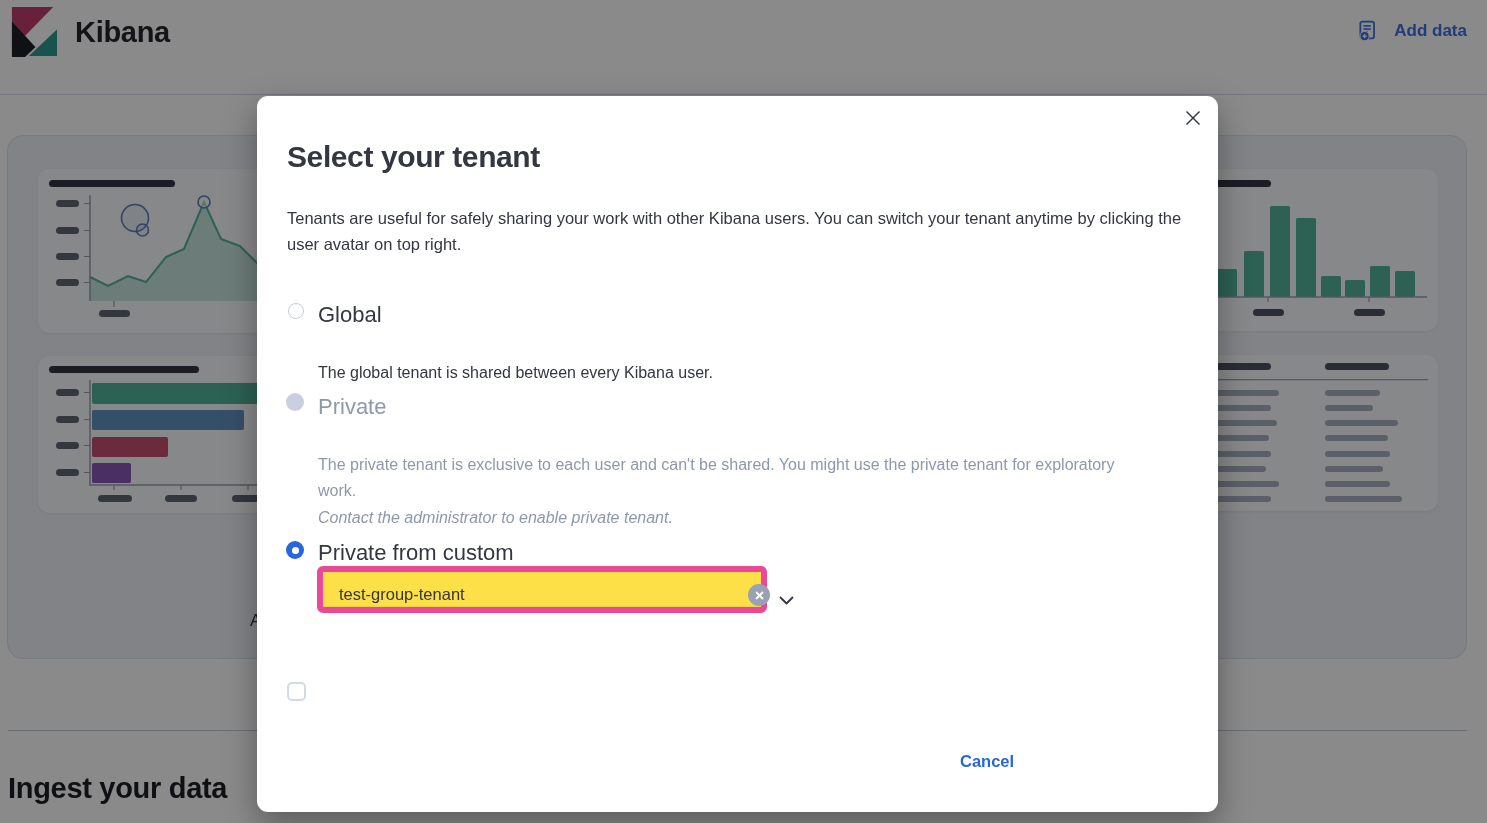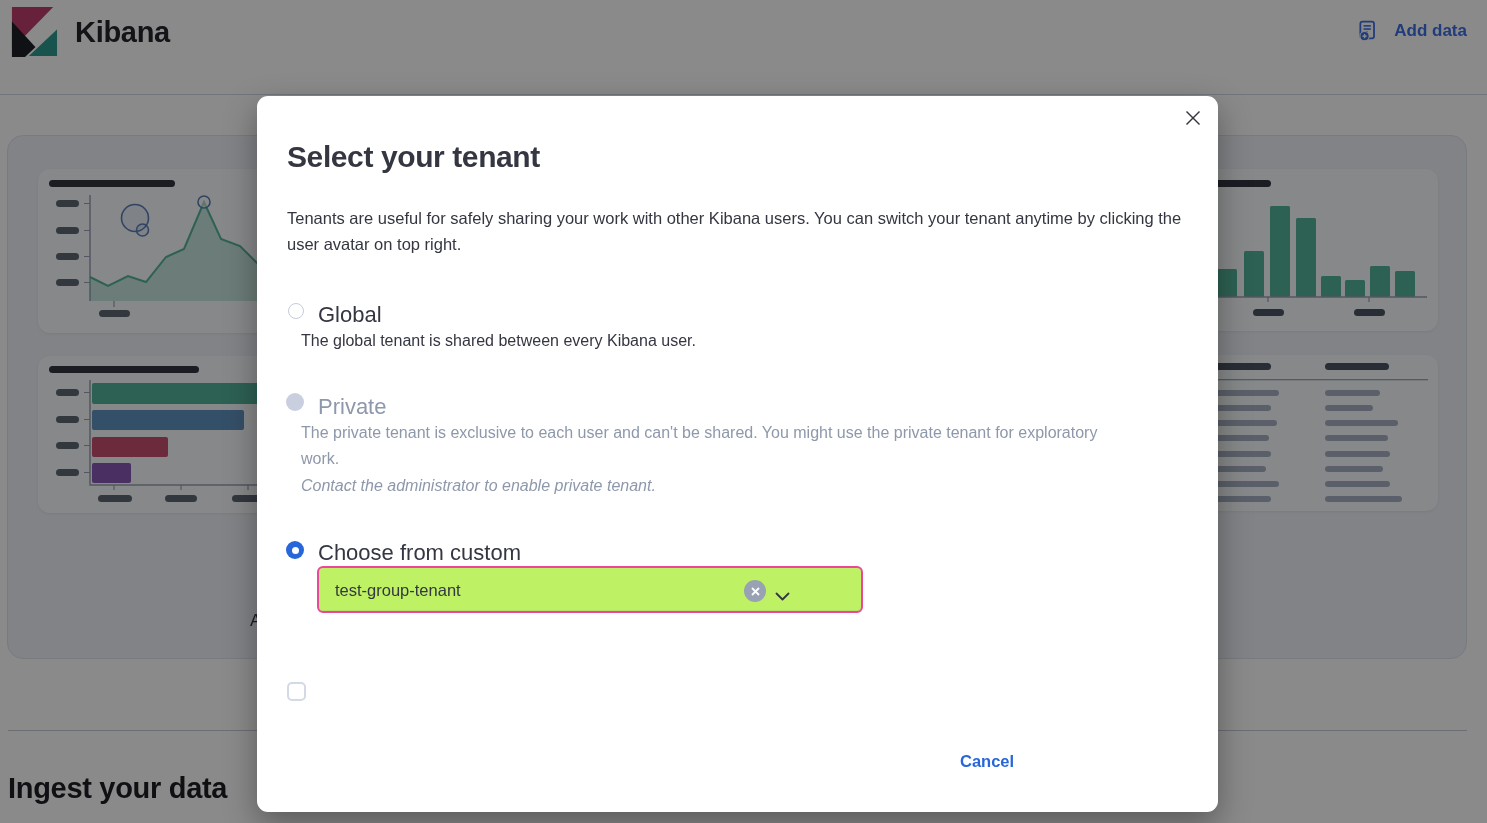--- a/index.html
+++ b/index.html
@@ -49,26 +49,26 @@
 
   .radio { position:absolute; border-radius:50%; }
   .radio-global { left:31px; top:207px; width:16px; height:16px;
                   border:1.5px solid #C6CCD8; background:#fff; }
   .radio-private { left:29px; top:297px; width:18px; height:18px; background:#C9CFDE; }
   .radio-custom { left:29px; top:445px; width:18px; height:18px; background:#2767D9; }
   .radio-custom::after { content:''; position:absolute; left:5.5px; top:5.5px;
                          width:7px; height:7px; border-radius:50%; background:#fff; }
 
   .opt-label { position:absolute; left:61px; font-size:22px; color:#343741; }
-  .opt-desc  { position:absolute; left:44px; font-size:16px; line-height:26px; color:#343741; }
+  .opt-desc  { position:absolute; left:61px; font-size:16px; line-height:26px; color:#343741;margin-top:32px; }
   .muted { color:#8E98AB; }
   .note-italic { font-style:italic; }
 
-  .combobox { position:absolute; left:60px; top:470px; width:546px; height:47px;
-              background:#bef264; border:2px solid #ec4899; border-radius:6px;
+  .combobox { position:absolute; left:60px; top:470px; width:450px; height:47px;
+              background:#fde047; border:6px solid #ec4899; border-radius:6px;
               box-shadow:inset 0 -1px 0 rgba(100,115,140,0.12); cursor:pointer; }
   .combobox-value { position:absolute; left:16px; top:13px; font-size:16.5px; color:#343741; }
   .combo-clear { position:absolute; left:425px; top:12px; width:22px; height:22px;
                  border-radius:50%; background:#98A2B3; color:#fff; display:flex;
                  align-items:center; justify-content:center; font-size:10px; cursor:pointer; }
   .combo-caret { position:absolute; left:456px; top:19px; cursor:pointer; }
 
   .checkbox { position:absolute; left:30px; top:586px; width:19px; height:19px;
               border:2px solid #D3DAE6; border-radius:5px; background:#fff; cursor:pointer; }
   .checkbox-label { position:absolute; left:61px; top:585px; font-size:16.5px; color:#343741; }
@@ -219,21 +219,21 @@
     <div class="radio radio-global"></div>
     <div class="opt-label" style="top:206px;">Global</div>
     <div class="opt-desc" style="top:232px; width:700px;">The global tenant is shared between every Kibana user.</div>
 
     <div class="radio radio-private"></div>
     <div class="opt-label muted" style="top:298px;">Private</div>
     <div class="opt-desc muted" style="top:324px; width:812px;">The private tenant is exclusive to each user and can't be shared. You might use the private tenant for exploratory work.</div>
     <div class="opt-desc muted note-italic" style="top:377px; width:812px;">Contact the administrator to enable private tenant.</div>
 
     <div class="radio radio-custom"></div>
-    <div class="opt-label" style="top:444px;">Choose from custom</div>
+    <div class="opt-label" style="top:444px;">Private from custom</div>
 
     <div class="combobox">
       <div class="combobox-value">test-group-tenant</div>
       <div class="combo-clear">
         <svg width="9" height="9" viewBox="0 0 9 9">
           <line x1="1" y1="1" x2="8" y2="8" stroke="#ffffff" stroke-width="1.8"></line>
           <line x1="8" y1="1" x2="1" y2="8" stroke="#ffffff" stroke-width="1.8"></line>
         </svg>
       </div>
       <div class="combo-caret">

